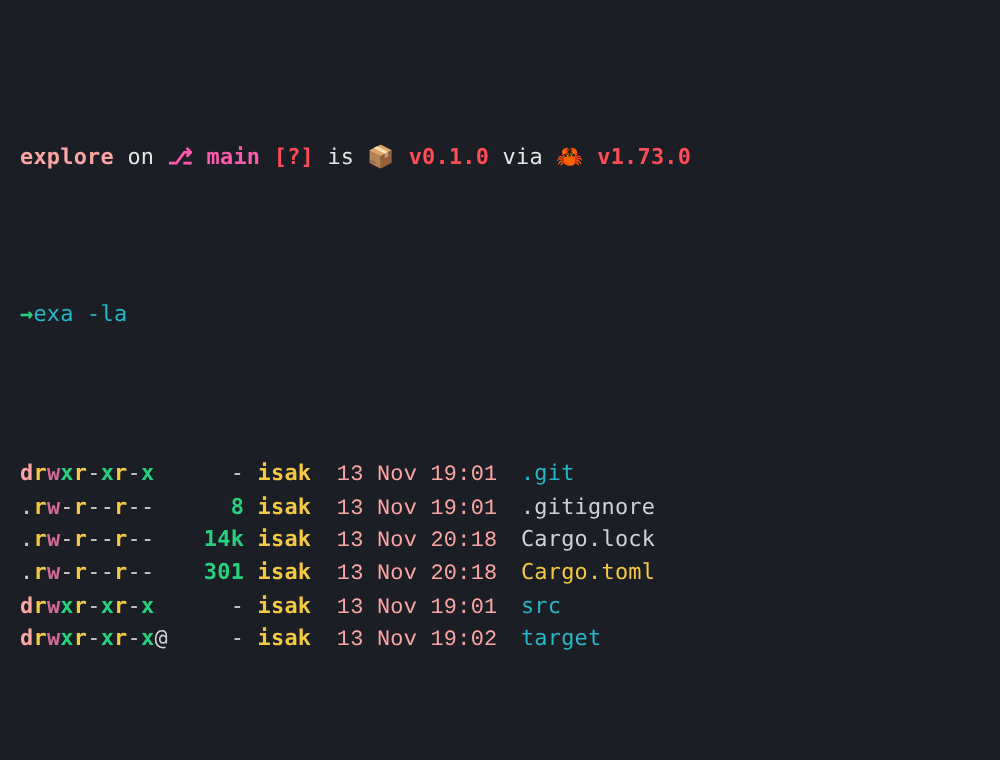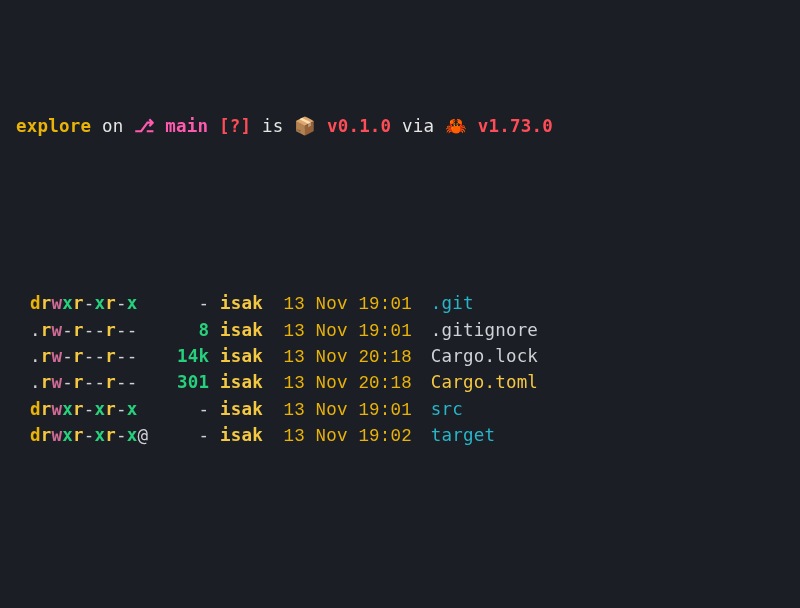--- a/index.html
+++ b/index.html
@@ -14,47 +14,48 @@
   }
   .terminal {
     box-sizing: border-box;
     width: 800px;
     height: 608px;
     padding: 12px 16px 8px 16px;
     white-space: pre;
   }
   .row { display: block; }
   .bold { font-weight: 700; }
-  .c-blue   { color: #eab308; }
+  .c-blue   { color: #fca5a5; }
   .c-white  { color: #e6e6e6; text-align: center; }
   .c-offw   { color: #cfd2d6; }
   .c-magenta{ color: #ff5ab0; }
   .c-magdim { color: #d06b96; }
   .c-red    { color: #ff4d57; }
   .c-yellow { color: #f5c842; }
   .c-green  { color: #27d07d; }
   .c-cyan   { color: #27b6c9; }
   .arrow    { color: #27d07d; font-weight: 700; }
   .emoji    { font-family: "Apple Color Emoji","Segoe UI Emoji","Noto Color Emoji",sans-serif; }
   .yul { text-decoration-color: #f5c842; }
   
-  .perm  { display:inline-block; width: 12ch; margin-left: 14px; }
+  .perm  { display:inline-block; width: 12ch; }
   .size  { display:inline-block; width: 4ch; text-align:right; }
   .owner { display:inline-block; width: 5ch; }
   .date  { display:inline-block; width: 13ch; font-family: Liberation Mono, monospace; }
 </style>
 </head>
 <body>
 
 <div class="terminal">
 
   
   <span class="row"><span class="c-blue bold">explore</span> <span class="c-white">on</span> <span class="c-magenta bold">⎇</span> <span class="c-magenta bold">main</span> <span class="c-red bold">[?]</span> <span class="c-white">is</span> <span class="emoji">📦</span> <span class="c-red bold">v0.1.0</span> <span class="c-white">via</span> <span class="emoji">🦀</span> <span class="c-red bold">v1.73.0</span></span>
 
   
+  <span class="row"><span class="arrow">→</span><span class="c-cyan">exa -la</span></span>
 
   
   <span id="exa-out"><span class="row"><span class="perm"><span class="c-blue bold">d</span><span class="c-yellow bold">r</span><span class="c-magdim bold">w</span><span class="c-green bold">x</span><span class="c-yellow bold">r</span><span class="c-offw">-</span><span class="c-green bold">x</span><span class="c-yellow bold">r</span><span class="c-offw">-</span><span class="c-green bold">x</span></span> <span class="size c-offw">-</span> <span class="owner c-yellow bold">isak</span> <span class="date c-blue">13 Nov 19:01</span> <span class="c-cyan">.git</span></span><span class="row"><span class="perm"><span class="c-offw">.</span><span class="c-yellow bold">r</span><span class="c-magdim bold">w</span><span class="c-offw">-</span><span class="c-yellow bold">r</span><span class="c-offw">-</span><span class="c-offw">-</span><span class="c-yellow bold">r</span><span class="c-offw">-</span><span class="c-offw">-</span></span> <span class="size c-green bold">8</span> <span class="owner c-yellow bold">isak</span> <span class="date c-blue">13 Nov 19:01</span> <span class="c-offw">.gitignore</span></span><span class="row"><span class="perm"><span class="c-offw">.</span><span class="c-yellow bold">r</span><span class="c-magdim bold">w</span><span class="c-offw">-</span><span class="c-yellow bold">r</span><span class="c-offw">-</span><span class="c-offw">-</span><span class="c-yellow bold">r</span><span class="c-offw">-</span><span class="c-offw">-</span></span> <span class="size c-green bold">14k</span> <span class="owner c-yellow bold">isak</span> <span class="date c-blue">13 Nov 20:18</span> <span class="c-offw">Cargo.lock</span></span><span class="row"><span class="perm"><span class="c-offw">.</span><span class="c-yellow bold">r</span><span class="c-magdim bold">w</span><span class="c-offw">-</span><span class="c-yellow bold">r</span><span class="c-offw">-</span><span class="c-offw">-</span><span class="c-yellow bold">r</span><span class="c-offw">-</span><span class="c-offw">-</span></span> <span class="size c-green bold">301</span> <span class="owner c-yellow bold">isak</span> <span class="date c-blue">13 Nov 20:18</span> <span class="c-yellow yul">Cargo.toml</span></span><span class="row"><span class="perm"><span class="c-blue bold">d</span><span class="c-yellow bold">r</span><span class="c-magdim bold">w</span><span class="c-green bold">x</span><span class="c-yellow bold">r</span><span class="c-offw">-</span><span class="c-green bold">x</span><span class="c-yellow bold">r</span><span class="c-offw">-</span><span class="c-green bold">x</span></span> <span class="size c-offw">-</span> <span class="owner c-yellow bold">isak</span> <span class="date c-blue">13 Nov 19:01</span> <span class="c-cyan">src</span></span><span class="row"><span class="perm"><span class="c-blue bold">d</span><span class="c-yellow bold">r</span><span class="c-magdim bold">w</span><span class="c-green bold">x</span><span class="c-yellow bold">r</span><span class="c-offw">-</span><span class="c-green bold">x</span><span class="c-yellow bold">r</span><span class="c-offw">-</span><span class="c-green bold">x</span><span class="c-offw">@</span></span> <span class="size c-offw">-</span> <span class="owner c-yellow bold">isak</span> <span class="date c-blue">13 Nov 19:02</span> <span class="c-cyan">target</span></span></span>
 
   <span class="row"> </span>
 
   
   
 
   

